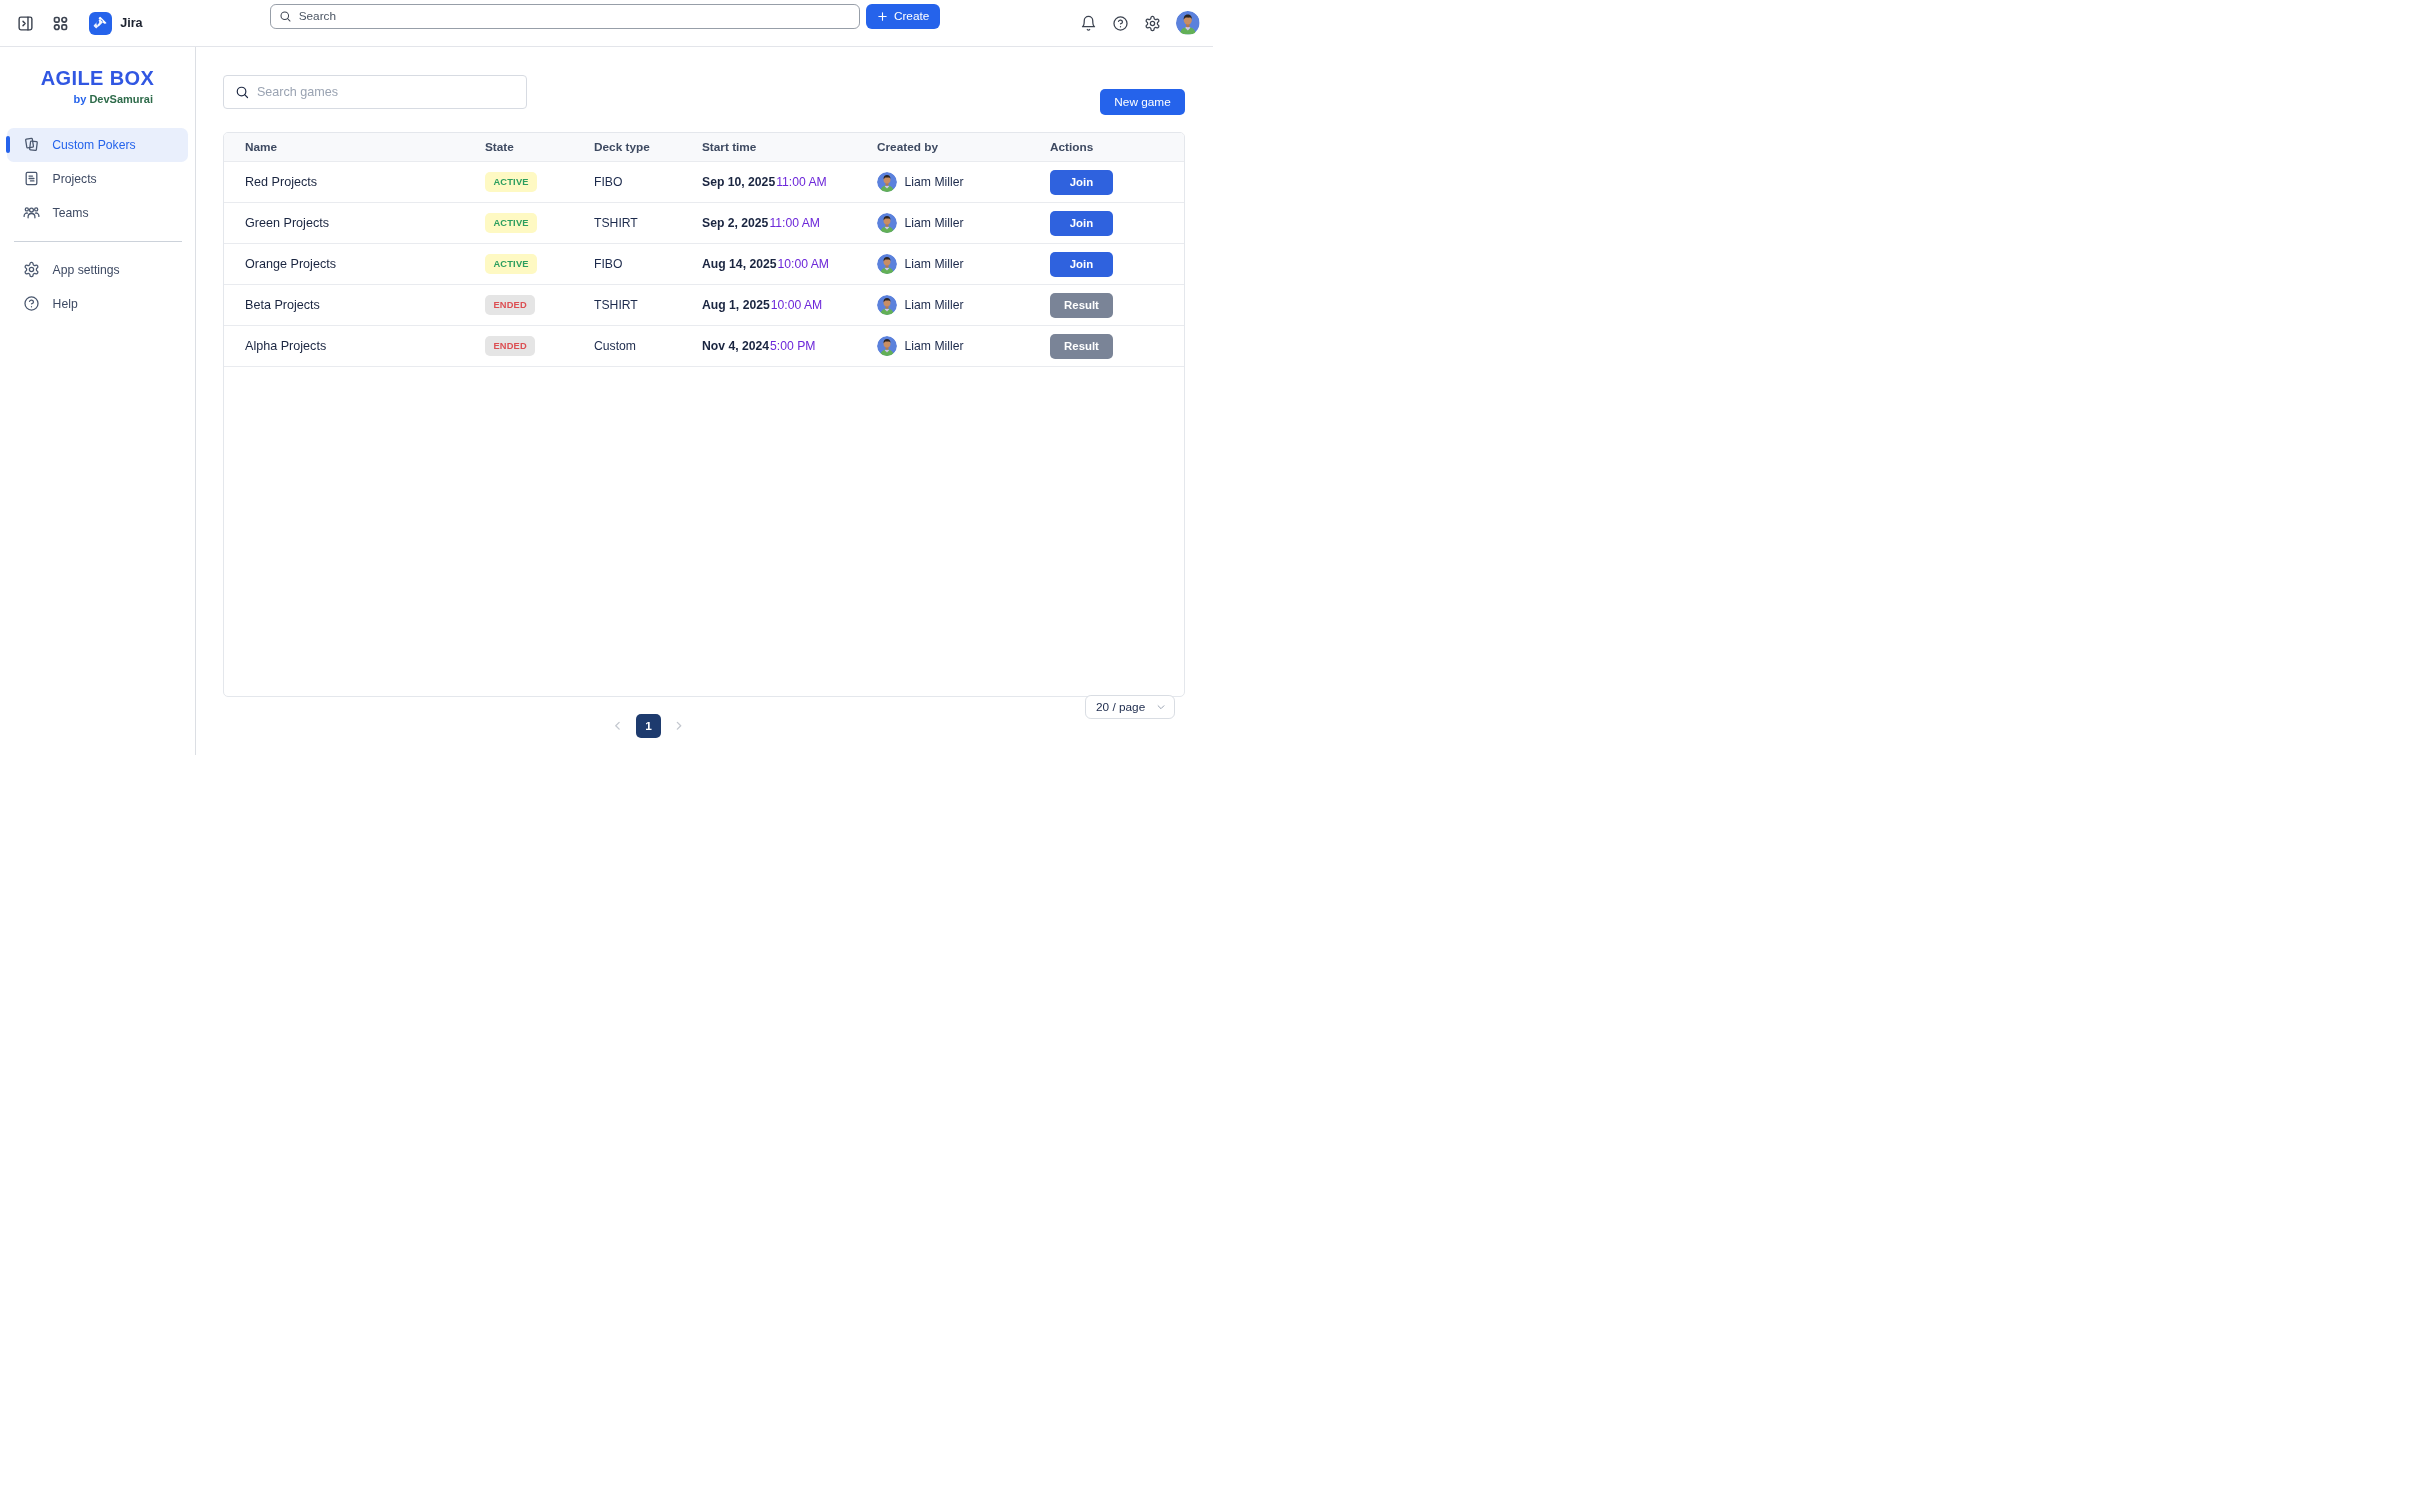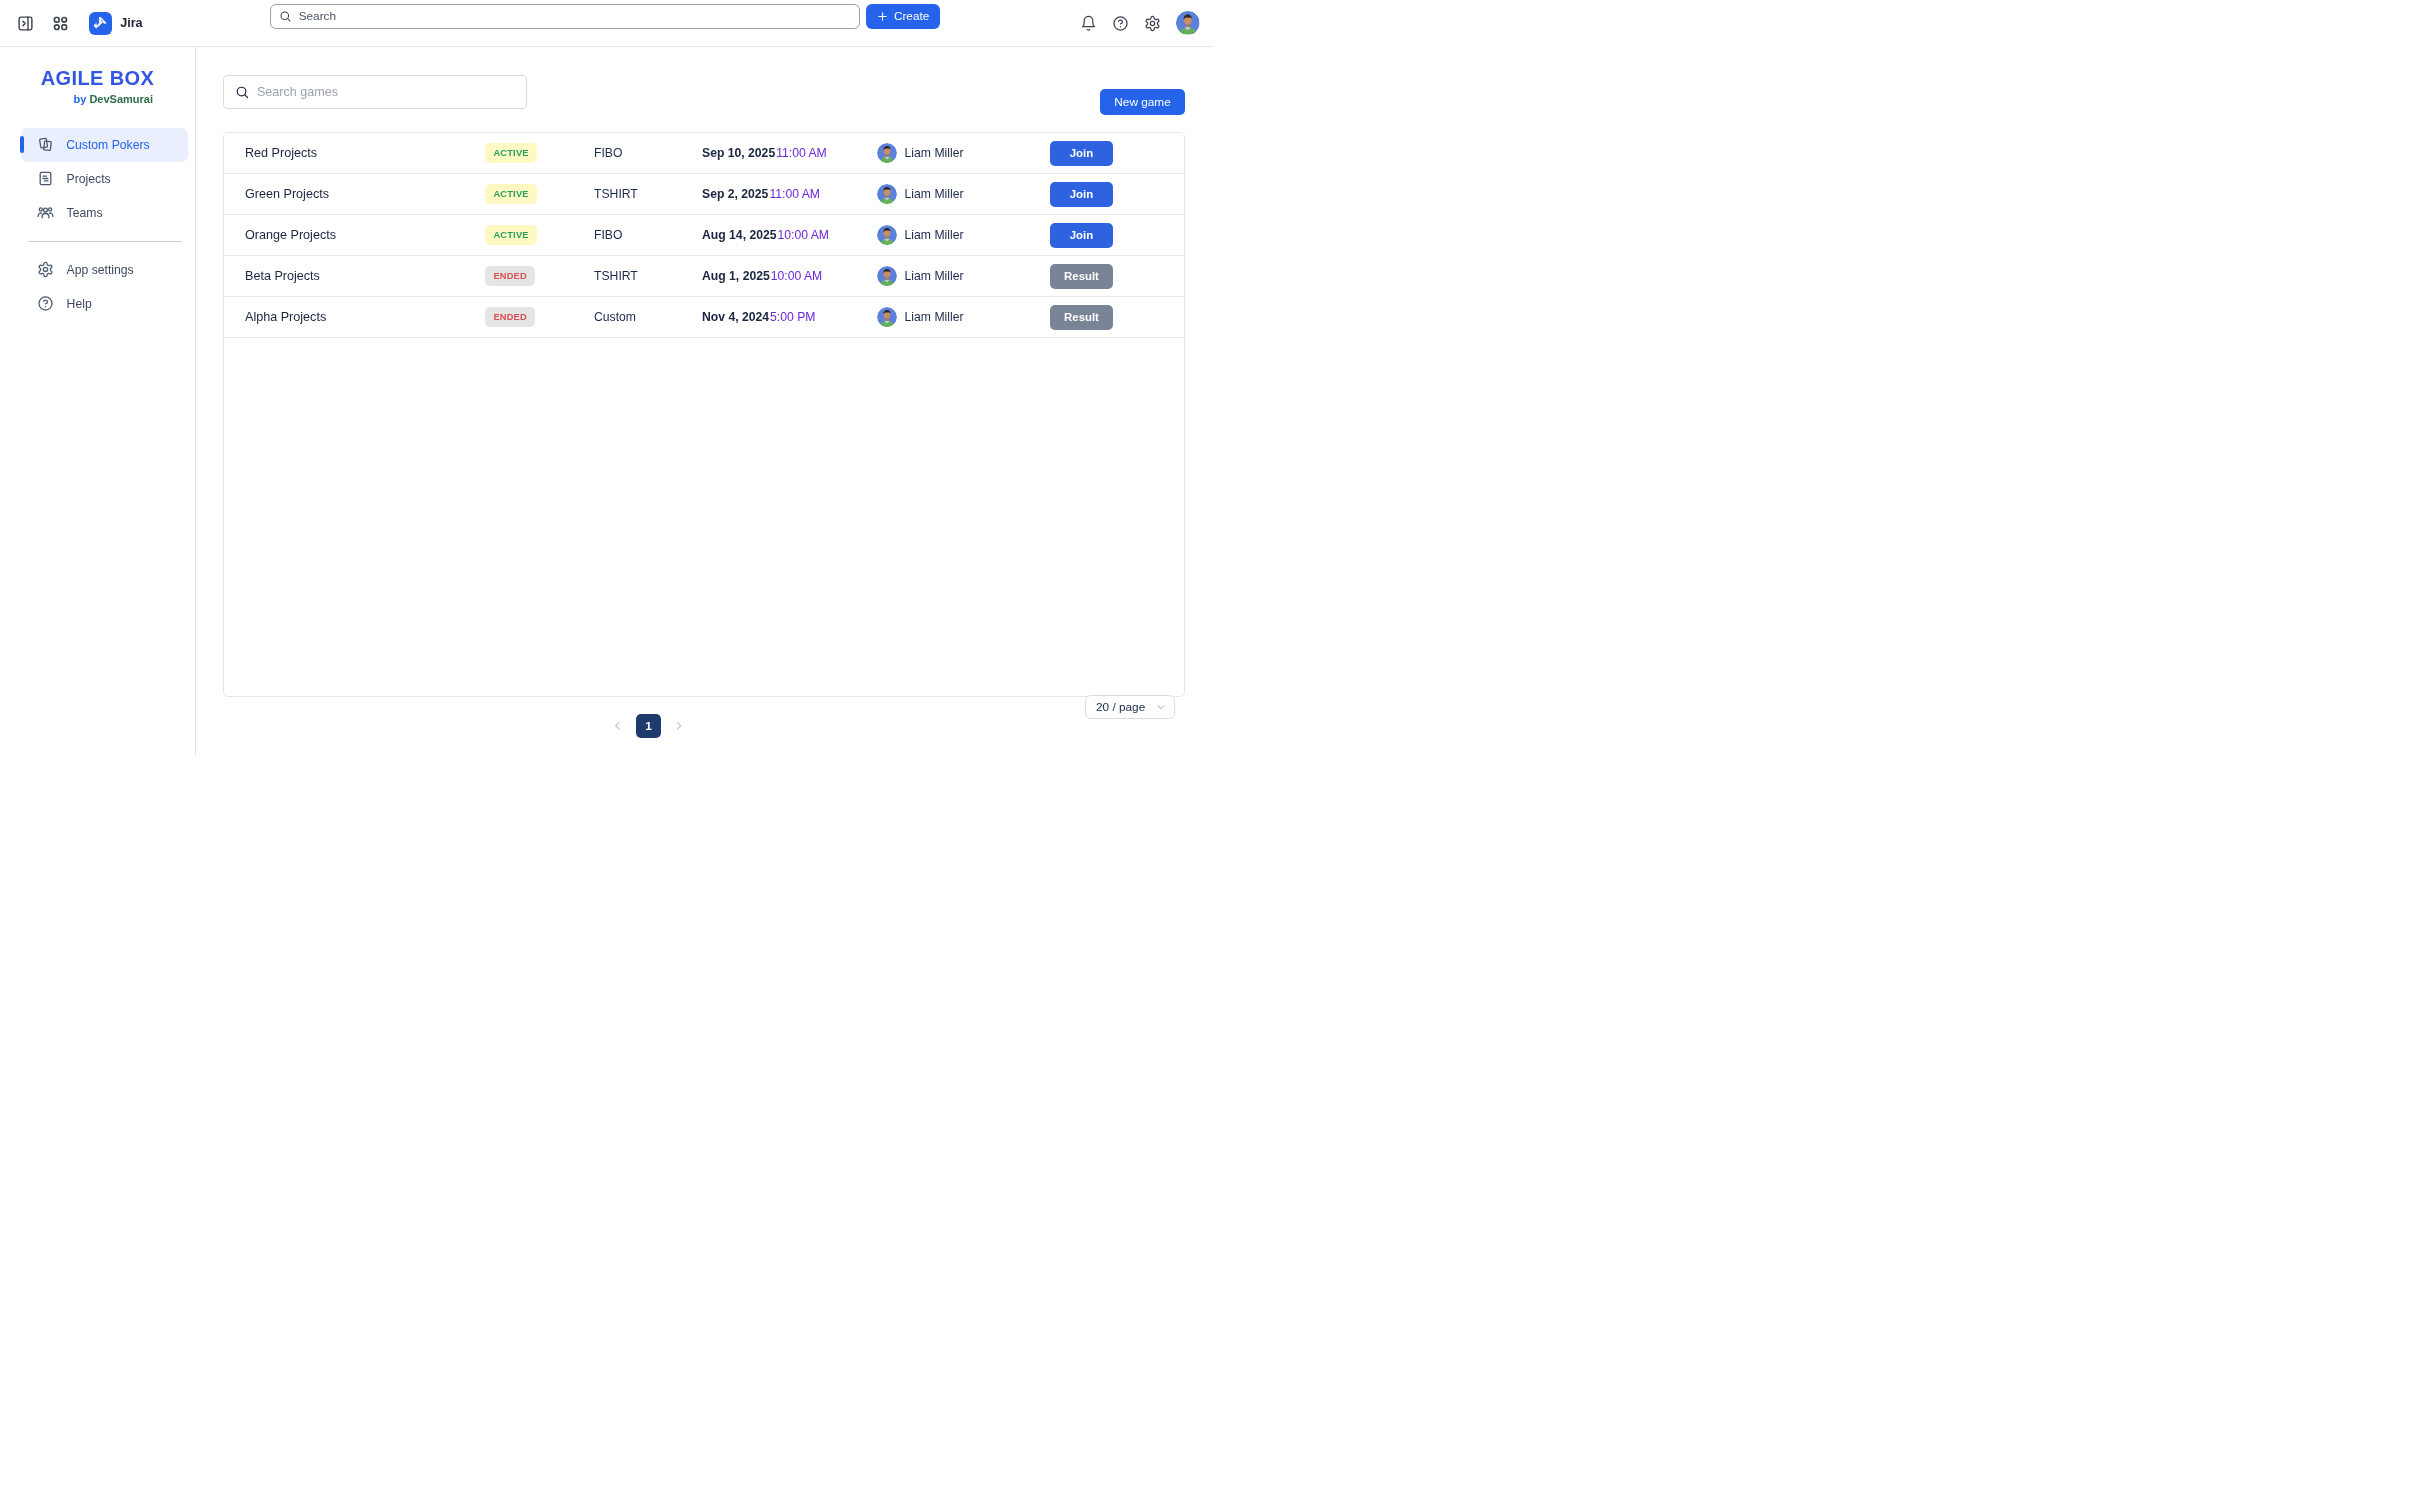--- a/index.html
+++ b/index.html
@@ -35,21 +35,21 @@
 
   
   .layout { display: flex; height: 721px; }
 
   
   .sidebar { width: 196px; flex: none; border-right: 0.8px solid #dcdfe4; padding-top: 20px; }
   .logo-title { text-align: center; font-size: 20px; font-weight: 700; color: #3157e2; letter-spacing: 0.4px; }
   .logo-sub { text-align: right; padding-right: 42px; font-size: 11px; margin-top: 2.5px; }
   .logo-sub .by { color: #2563eb; font-weight: 600; }
   .logo-sub .brand { color: #2e6b4a; font-weight: 700; }
-  .menu { margin-top: 23px; margin-left: 14px; }
+  .menu { margin-top: 23px; }
   .menu-item { position: relative; height: 34px; display: flex; align-items: center;
                padding-left: 23px; gap: 12.6px; font-size: 12.2px; font-weight: 500; color: #3e4a63; cursor: pointer; }
   .menu-item svg { width: 17px; height: 17px; color: #4a576e; flex: none; }
   .menu-item.active { background: #e9effc; border-radius: 6.7px; margin: 0 6.7px; padding-left: 16px; }
   .menu-item.active .mi-label { color: #2563eb; }
   .active-pill { position: absolute; left: -0.8px; top: 8.4px; width: 4.2px; height: 17px;
                  border-radius: 2.5px; background: #2563eb; }
   .menu-divider { border: 0; border-top: 0.8px solid #ccd2da; margin: 11px 13.5px 11px 13.5px; }
 
   
@@ -256,20 +256,28 @@
   <main class="main">
     <div class="games-search">
       <svg viewBox="0 0 17 17" width="14.3" height="14.3">
           <use href="#sym-search"></use>
         </svg>
       <input type="text" placeholder="Search games" style="">
     </div>
     <button class="newgame-btn">New game</button>
 
     <section class="table">
+      <div class="thead">
+        <div>Name</div>
+        <div>State</div>
+        <div>Deck type</div>
+        <div>Start time</div>
+        <div>Created by</div>
+        <div>Actions</div>
+      </div>
 
       <div class="trow">
         <div class="cell-name">Red Projects</div>
         <div><span class="badge active">ACTIVE</span></div>
         <div class="cell-deck">FIBO</div>
         <div class="cell-start">
           <span class="date">Sep 10, 2025</span><span class="time">11:00 AM</span>
         </div>
         <div class="cell-created">
           <svg class="avatar sm" viewBox="0 0 24 24" width="20" height="20">

